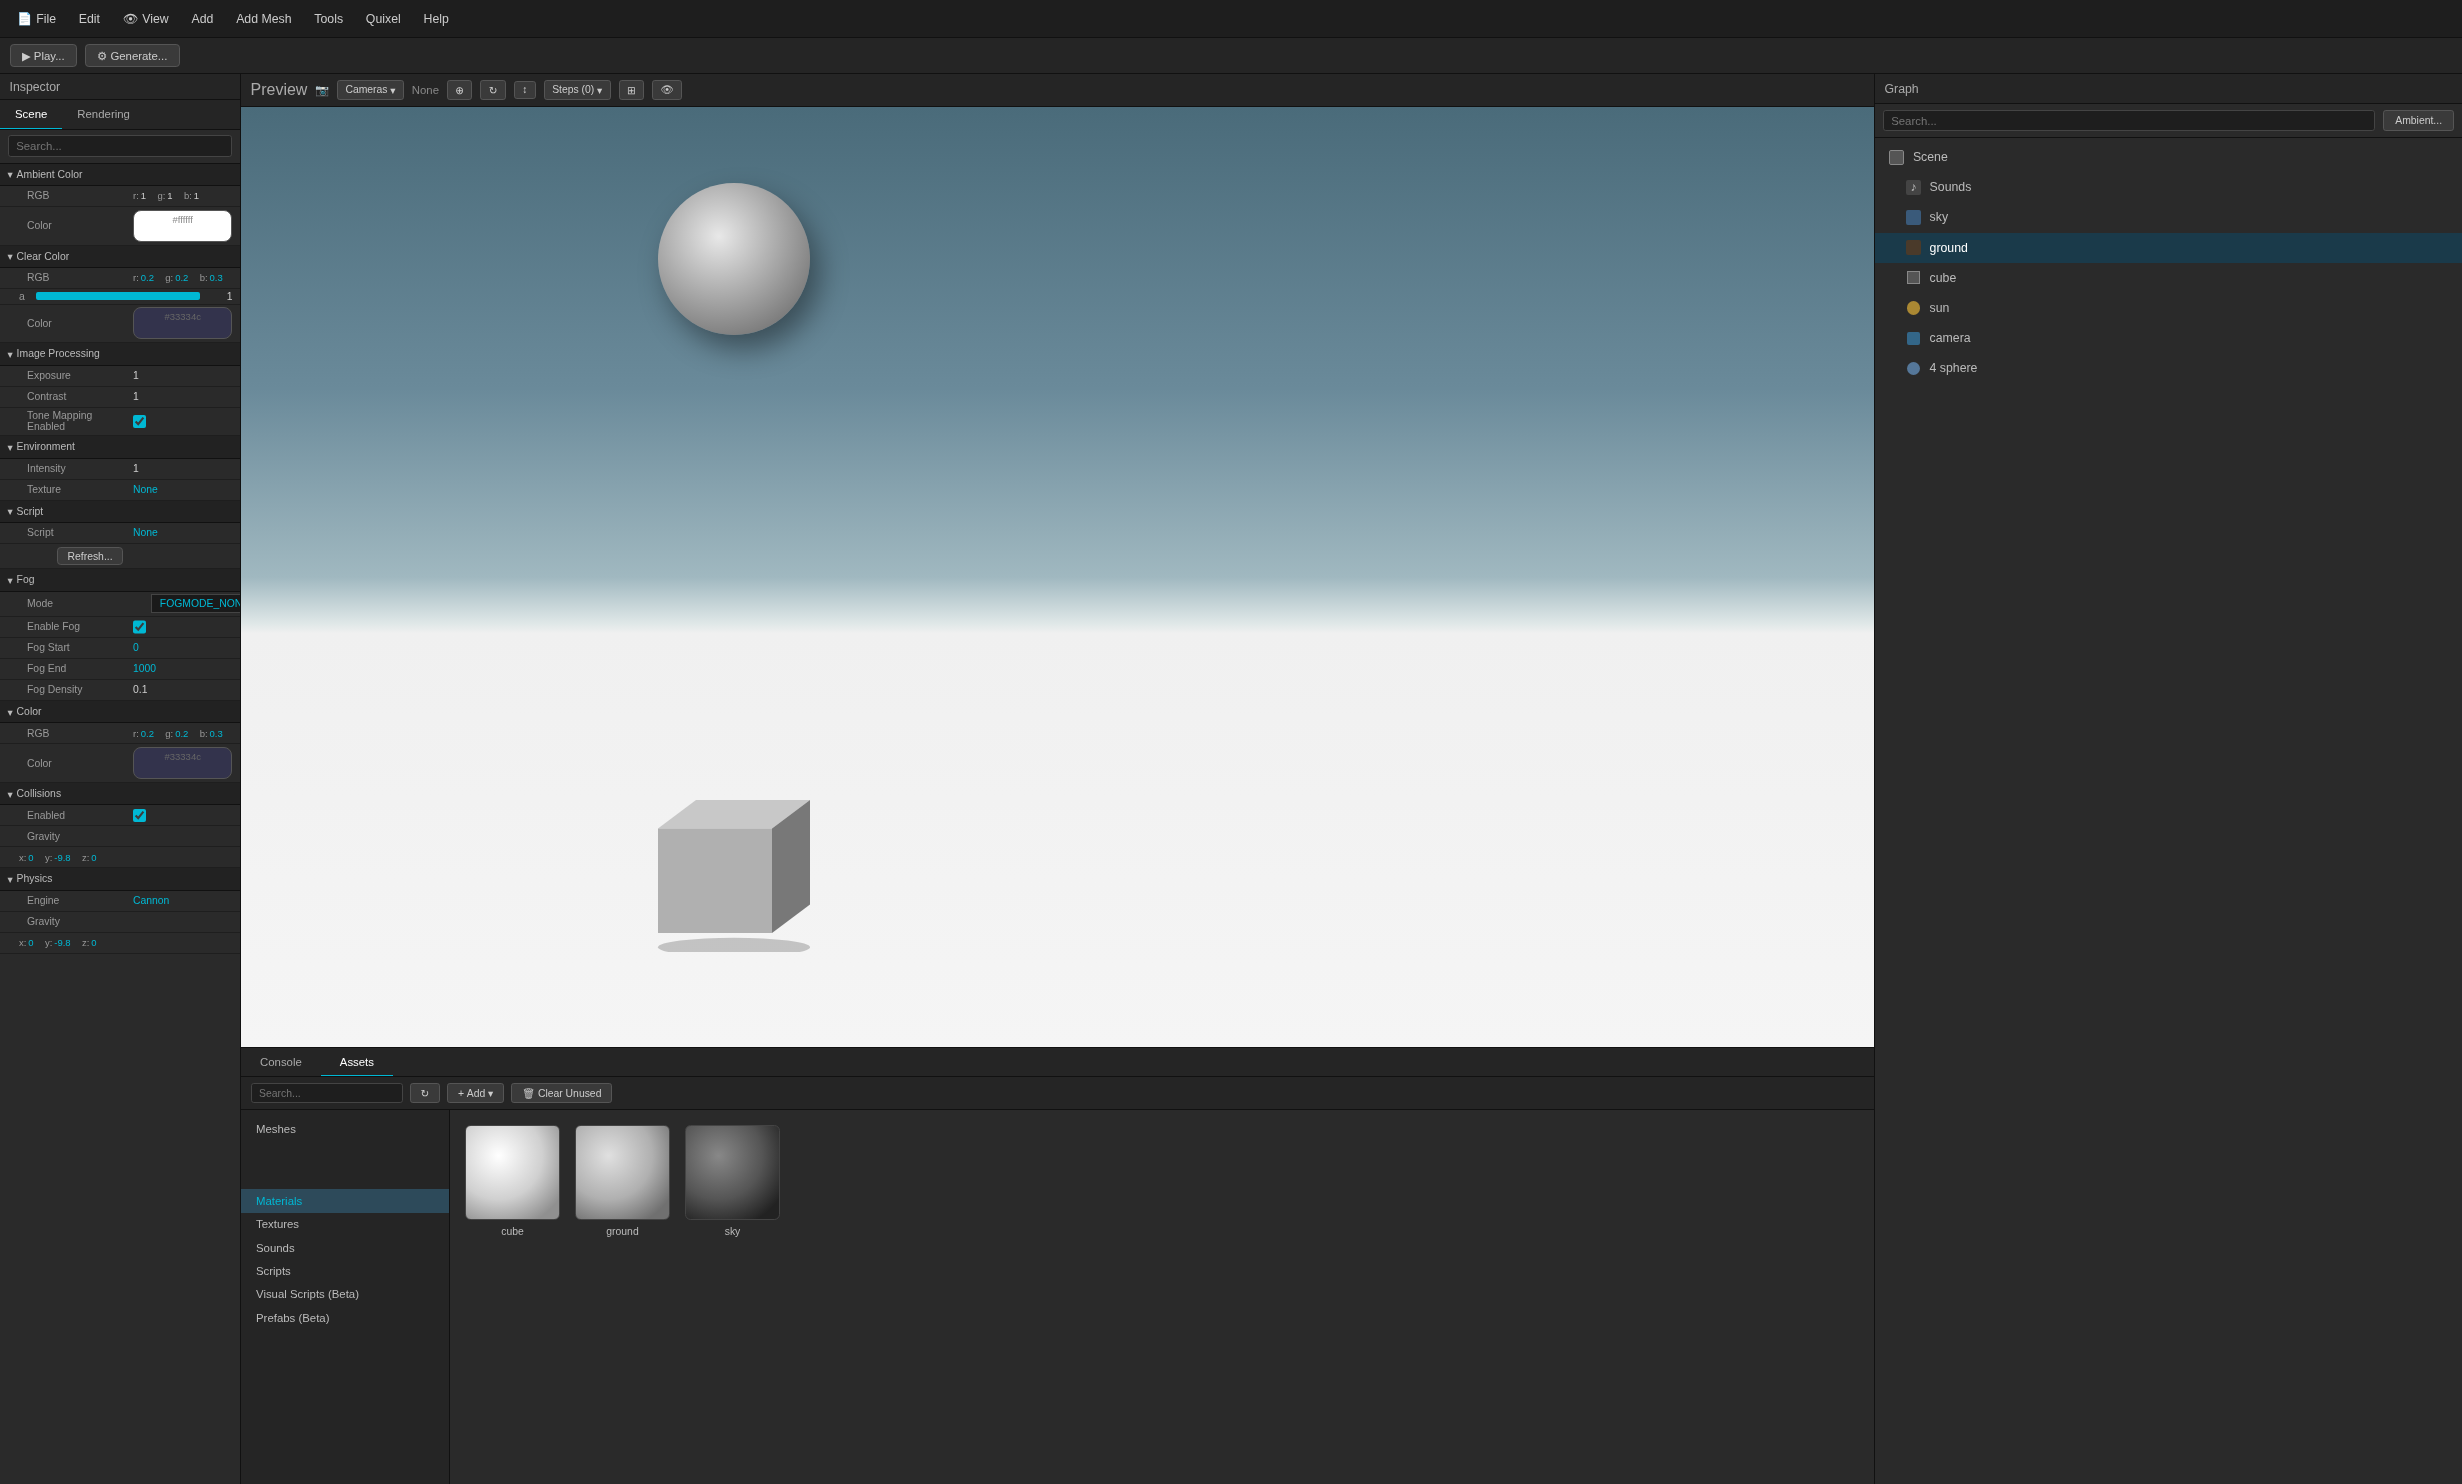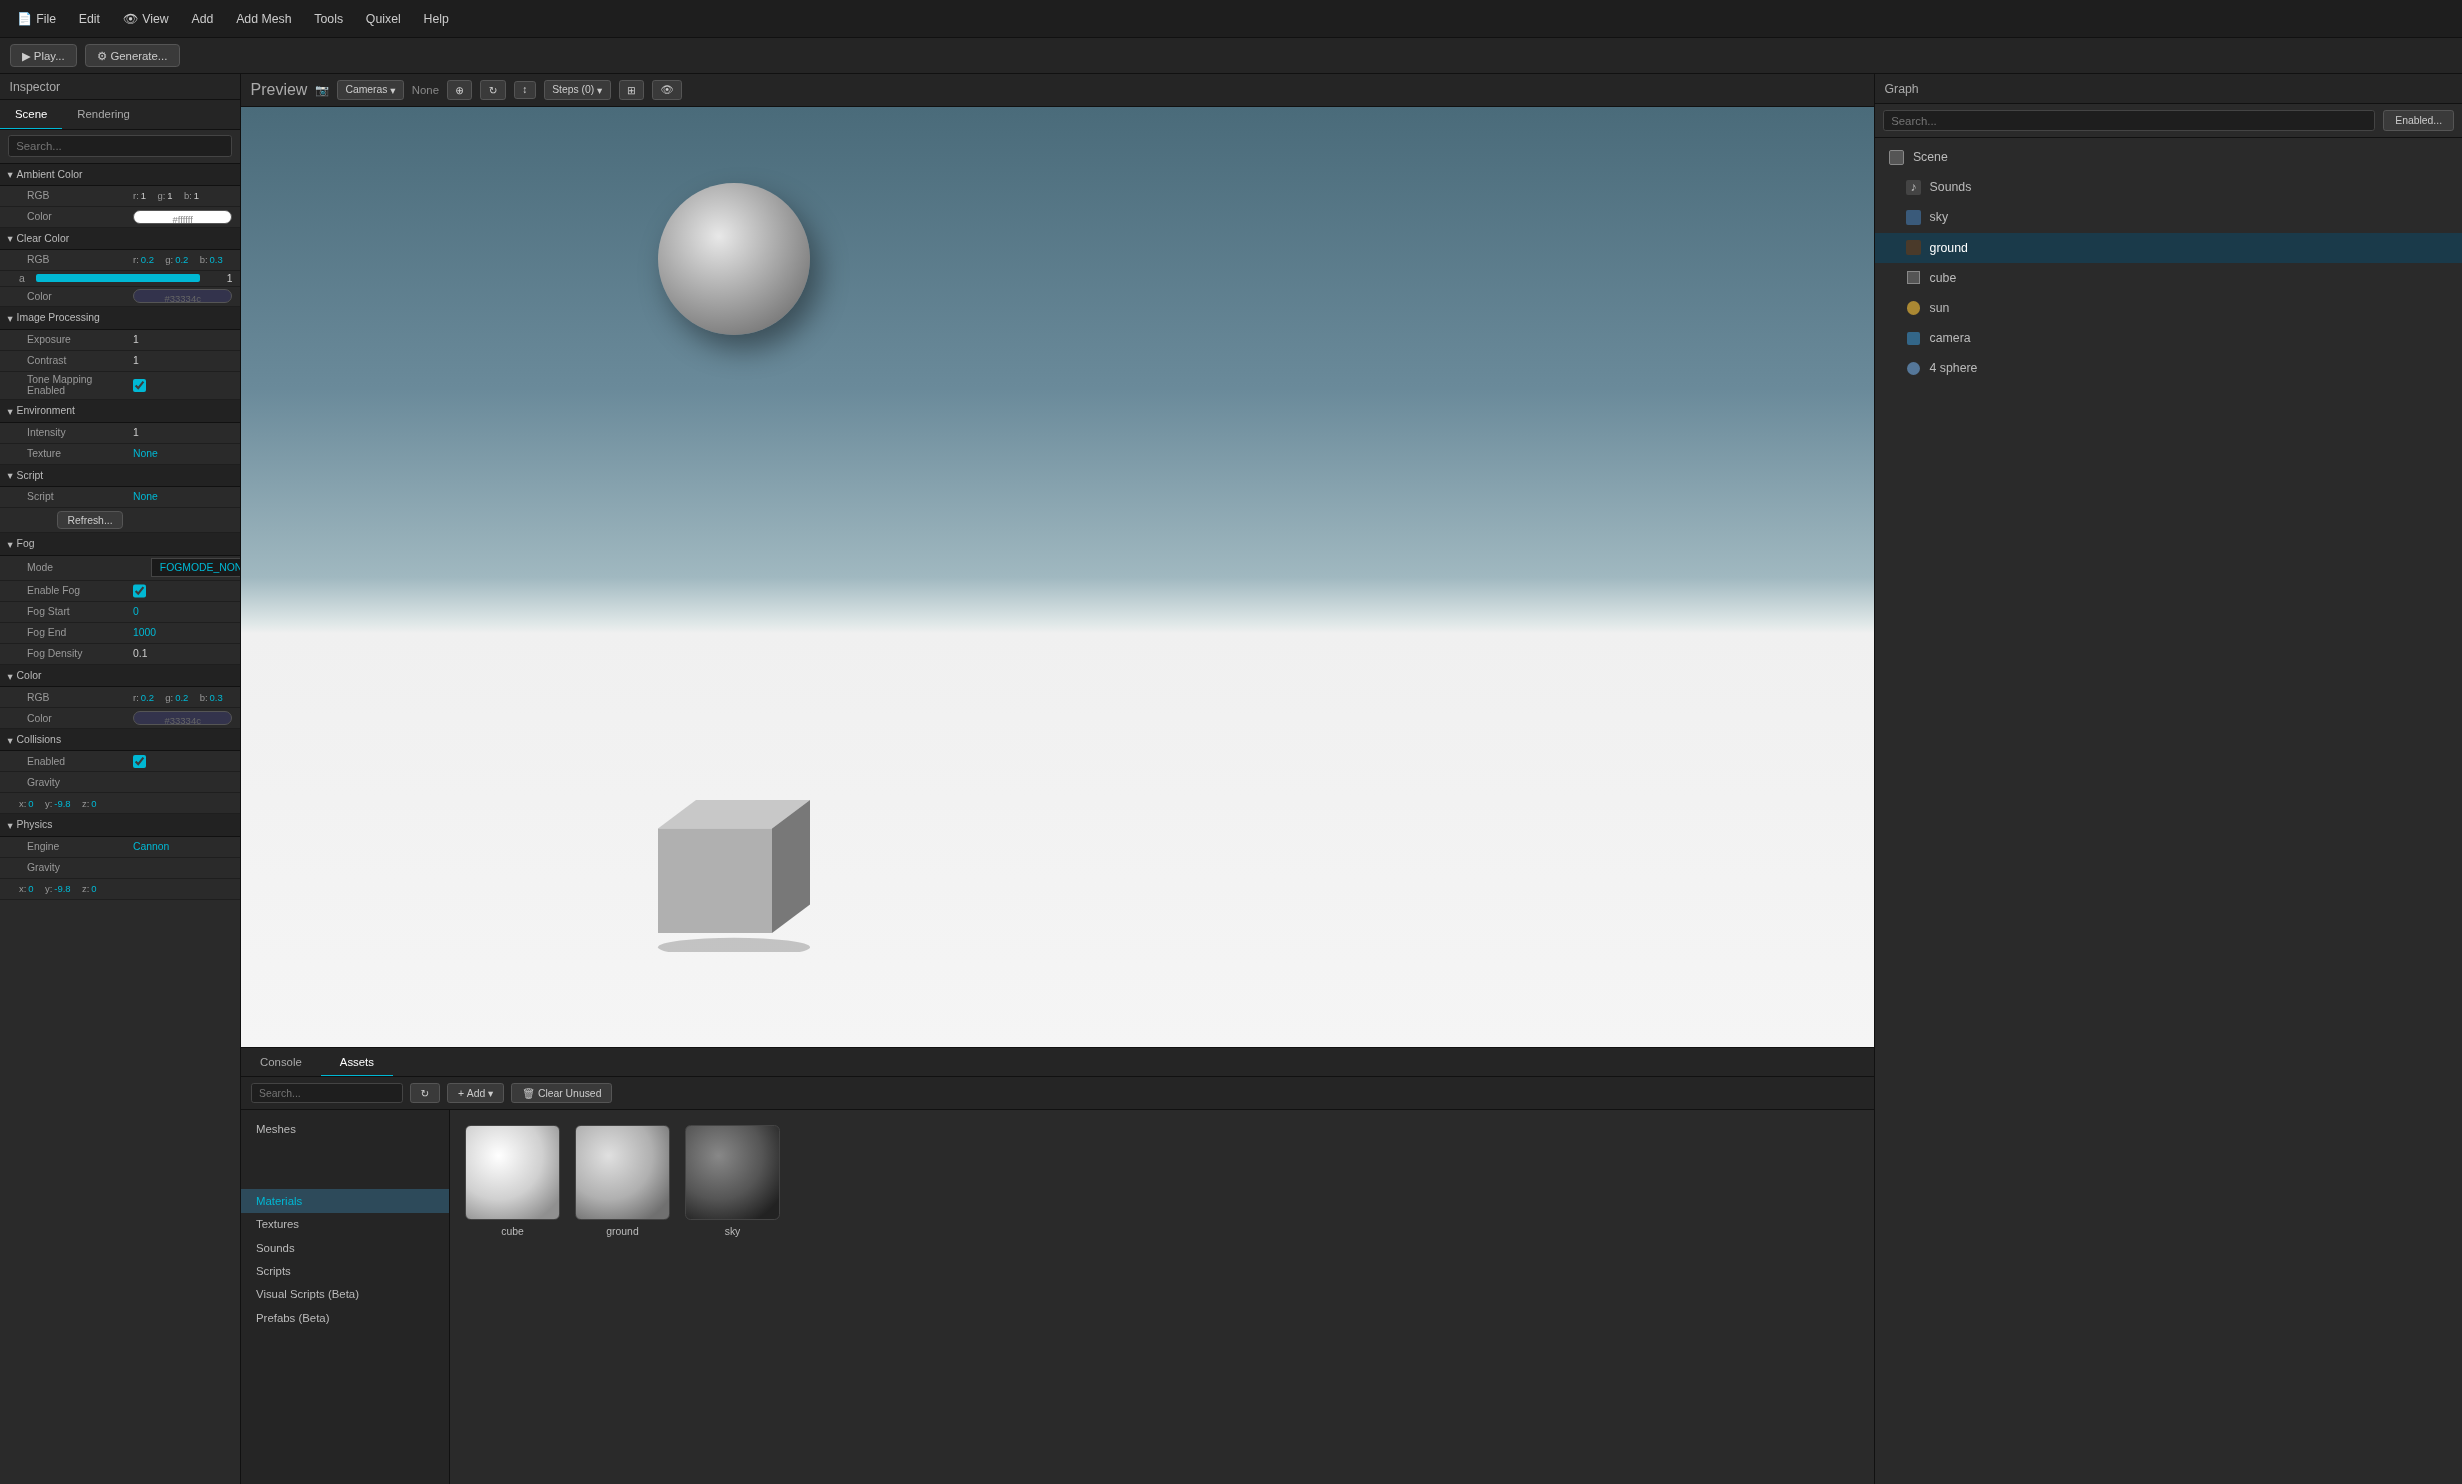--- a/index.html
+++ b/index.html
@@ -55,21 +55,21 @@
     .prop-row {
       display: flex; align-items: center; padding: 2.8px 7.6px 2.8px 19px; border-bottom: 0.9px solid #1e1e1e; min-height: 21px;
     }
     .prop-label { color: #999; font-size: 10.4px; width: 114px; flex-shrink: 0; padding-left: 8px; }
     .prop-value { flex: 1; color: #ccc; font-size: 10.4px; }
     .prop-rgb { display: flex; gap: 3.8px; }
     .prop-rgb-field { display: flex; align-items: center; gap: 1.9px; font-size: 10.4px; color: #999; }
     .prop-rgb-field span { color: #999; font-size: 9.5px; }
     .prop-rgb-field .val { color: #ccc; }
     .prop-color-row { display: flex; align-items: center; padding: 2.8px 7.6px 2.8px 19px; border-bottom: 0.9px solid #1e1e1e; }
-    .color-swatch { flex: 1; height: 14px; border-radius: 8px; text-align: center; font-size: 9.5px; color: #666; line-height: 17px; }
+    .color-swatch { flex: 1; height: 32px; border-radius: 8px; text-align: center; font-size: 9.5px; color: #666; line-height: 17px; }
     .prop-full-row { display: flex; align-items: center; padding: 2.8px 7.6px 2.8px 19px; border-bottom: 0.9px solid #1e1e1e; gap: 18px; }
     .prop-select { background: #1a1a1a; border: 0.9px solid #444; color: #00b8d4; font-size: 10.4px; padding: 1.9px 3.8px; flex: 1; }
     .checkbox { width: 13.3px; height: 13.3px; accent-color: #00b8d4; }
     .slider-row { display: flex; align-items: center; padding: 1.9px 7.6px 1.9px 19px; border-bottom: 0.9px solid #1e1e1e; gap: 3.8px; }
     .slider-bar { flex: 1; height: 7.6px; background: #1a1a1a; border-radius: 1.9px; position: relative; }
     .slider-fill { height: 100%; background: #00b8d4; border-radius: 1.9px; }
     .slider-val { color: #ccc; font-size: 10.4px; width: 28.4px; text-align: right; }
 
     
     .center-area {
@@ -556,21 +556,21 @@
   </div>
 
   <div class="graph-panel">
     <div class="graph-header">
       <span class="graph-title">Graph</span>
     </div>
     <div class="graph-search">
       <div style="display:flex; gap:7.6px; align-items:center;">
         <input type="text" style="flex: 1 1 0%; background: rgb(30, 30, 30); border: 0.9px solid rgb(68, 68, 68); border-radius: 2.8px; padding: 3.8px 7.6px; color: rgb(204, 204, 204); font-size: 11.4px; outline: none;" placeholder="Search...">
         <div class="graph-options-btn">
-          <span>Enabled...</span>
+          <span>Ambient...</span>
         </div>
       </div>
     </div>
     <div class="graph-body">
       <div class="graph-item">
         <div class="graph-icon">
             <div class="graph-icon-scene"></div>
           </div>
         <span>Scene</span>
       </div>

